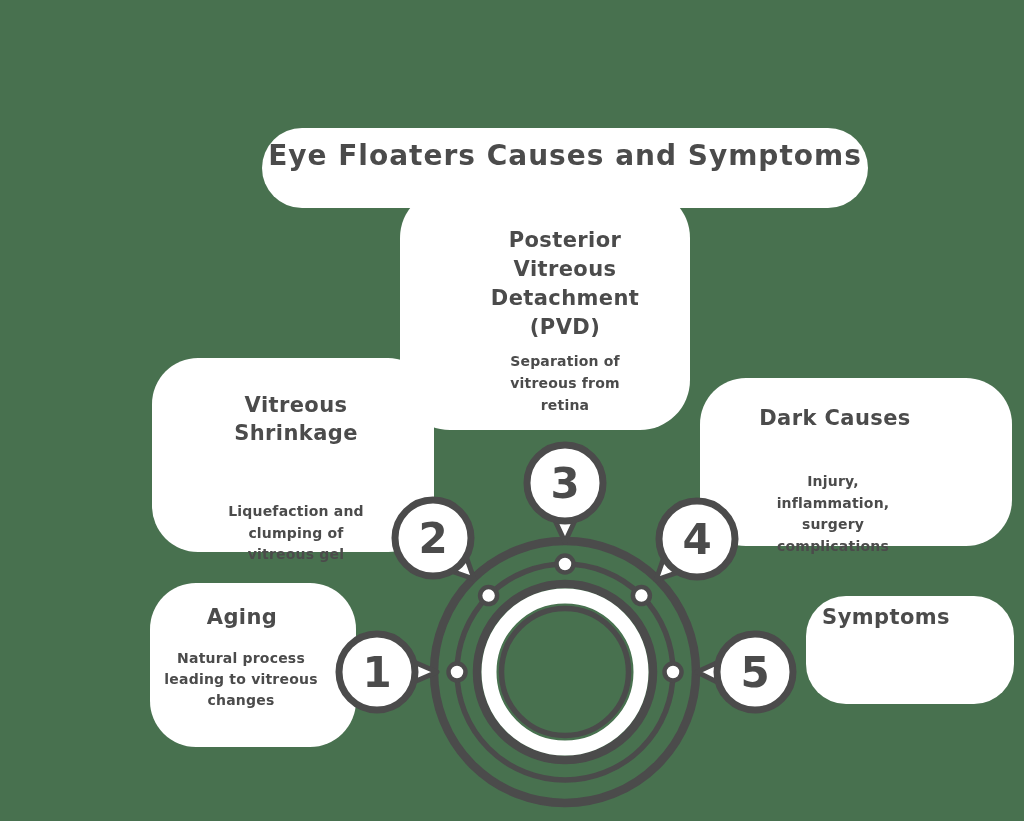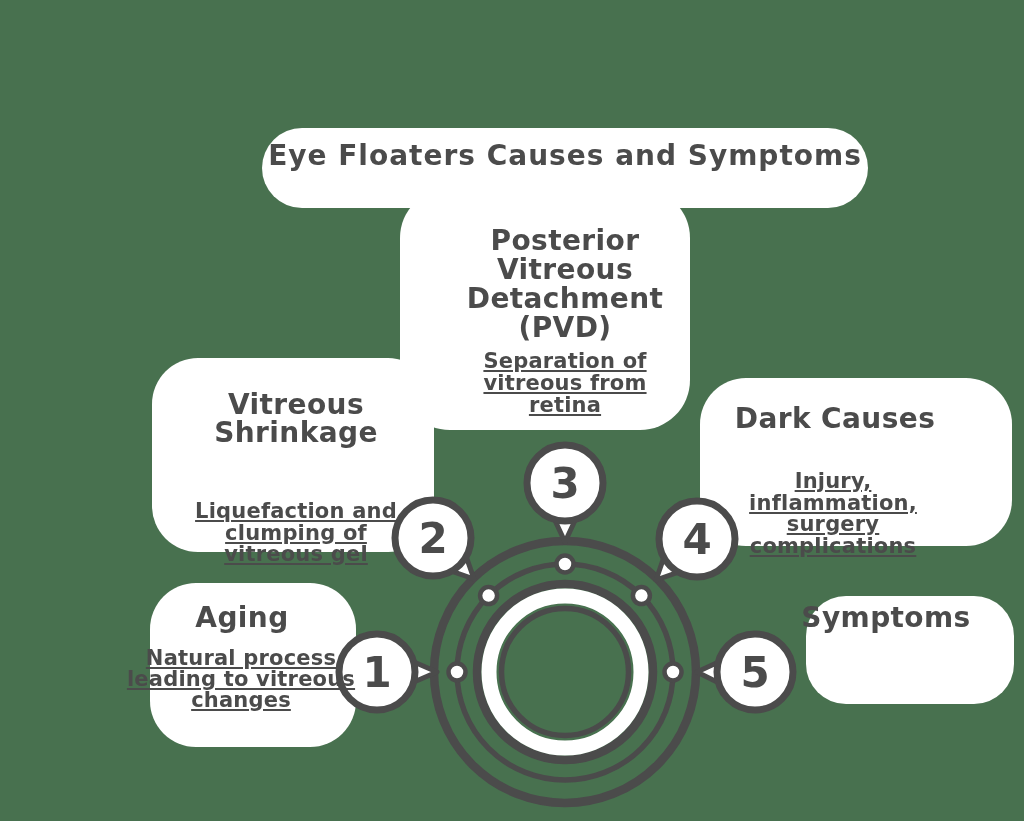--- a/index.html
+++ b/index.html
@@ -19,22 +19,22 @@
   .blob-symptoms{left:806px;top:596px;width:208px;height:108px;border-radius:40px;}
 
   .txt{
     position:absolute;text-align:center;color:#4B4B4B;
     font-weight:bold;white-space:pre-line;letter-spacing:0.4px;
   }
   .title{
     left:62px;top:139px;width:1006px;
     font-size:28px;letter-spacing:1px;
   }
-  .heading{font-size:28px;line-height:29px;}
-  .desc{font-size:21px;line-height:21.5px;letter-spacing:0.2px;text-decoration:underline;}
+  .heading{font-size:21px;line-height:29px;}
+  .desc{font-size:14px;line-height:21.5px;letter-spacing:0.2px;}
 
   .pvd-h {left:415px;top:226px;width:300px;}
   .pvd-d {left:440px;top:350px;width:250px;line-height:22px;}
   .vit-h {left:146px;top:391px;width:300px;line-height:28px;}
   .vit-d {left:171px;top:458px;width:250px;margin-top:43px;}
   .oc-h  {left:685px;top:404px;width:300px;}
   .oc-d  {left:713px;top:471px;width:240px;}
   .ag-h  {left:92px; top:603px;width:300px;}
   .ag-d  {left:116px;top:648px;width:250px;line-height:21px;}
   .sy-h  {left:736px;top:603px;width:300px;}

